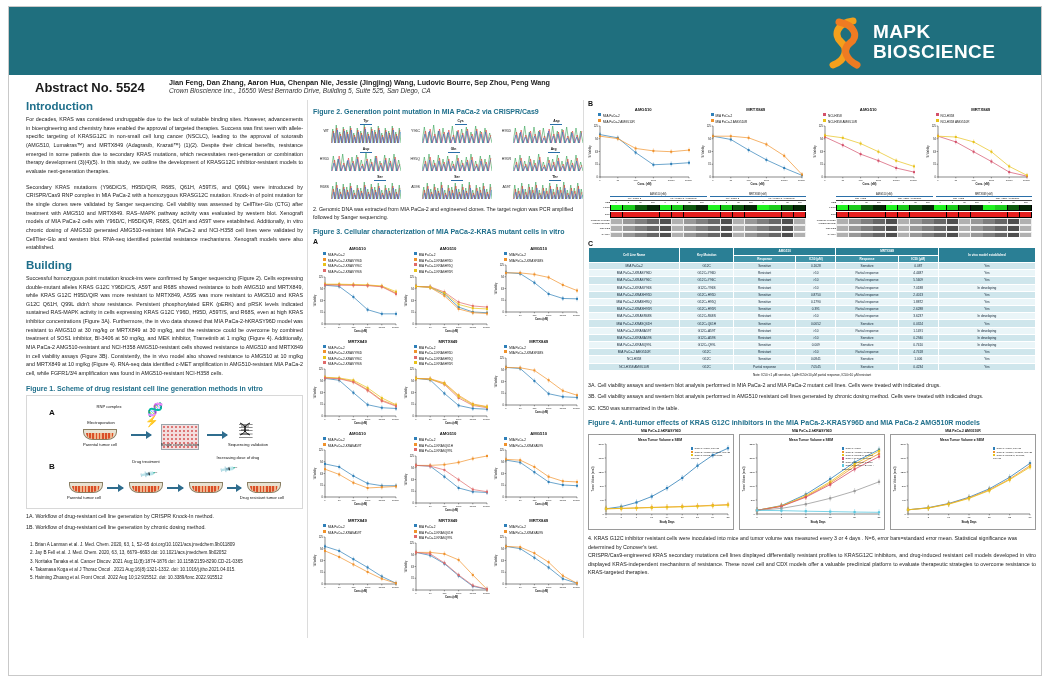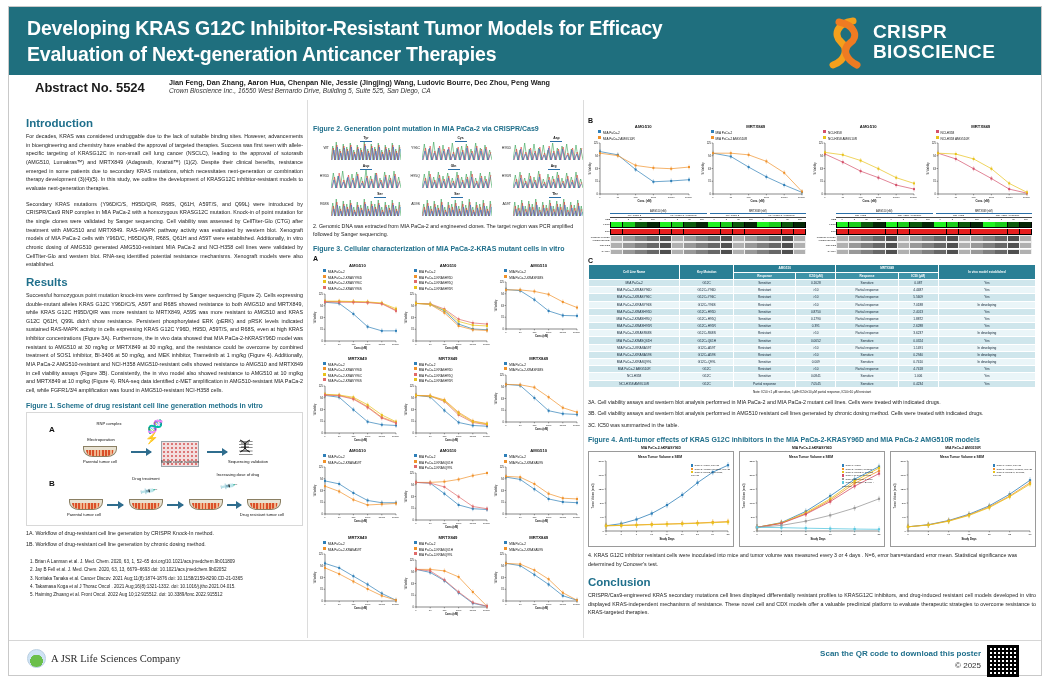--- a/index.html
+++ b/index.html
@@ -20,21 +20,21 @@
   .logo-mark{position:absolute;left:6px;top:4px;width:46px;height:52px;}
   .logo-txt{position:absolute;left:56px;top:9px;color:#fff;font-weight:bold;
             font-size:19px;line-height:1.05;letter-spacing:0.4px;}
   .logo-txt .l2{display:block;}
   
   .abs{position:absolute;left:9px;top:76px;width:1032px;height:26px;background:#fff;}
   .abs-no{position:absolute;left:26px;top:4px;font-size:13px;font-weight:bold;color:#1a1a1a;}
   .authors{position:absolute;left:160px;top:2px;font-size:7.2px;font-weight:bold;color:#222;}
   .affil{position:absolute;left:160px;top:11px;font-size:6.6px;font-style:italic;color:#333;}
   
-  .col{position:absolute;top:117px;}
+  .col{position:absolute;top:100px;}
   .col1{left:26px;width:277px;}
   .col2{left:313px;width:270px;}
   .col3{left:588px;width:448px;}
   .h2{color:#1f6f8b;font-size:11.5px;font-weight:bold;margin:0 0 3px 0;}
   .body{font-size:5.35px;line-height:1.62;text-align:justify;color:#1a1a1a;}
   .figcap{color:#1f6f8b;font-size:7px;font-weight:bold;margin:6px 0 3px 0;}
   .notecap{font-size:5.3px;line-height:1.6;color:#1a1a1a;margin:3px 0 0 0;}
   .sec{margin-bottom:7px;}
   .refs{font-size:4.6px;line-height:1.62;color:#1a1a1a;}
   .refs li{margin-bottom:1px;}
@@ -101,56 +101,55 @@
   .divider-v{position:absolute;top:100px;bottom:46px;width:1px;background:#dcdcdc;}
 </style>
 </head>
 <body>
 
 <div id="poster">
   <div class="frame"></div>
 
   <div class="hdr">
     <div class="hdr-inner">
-      <div class="title">Developing KRAS G12C Inhibitor-Resistant Tumor Models for Efficacy Evaluation of Next-generation Anticancer Therapies</div>
       <div class="logo">
         <svg class="logo-mark" viewBox="0 0 46 52">
           <path d="M30 4 C14 6, 10 18, 18 25 C26 32, 22 44, 10 48" stroke="#f4a01c" stroke-width="7" fill="none" stroke-linecap="round"></path>
           <path d="M16 5 C32 8, 36 20, 27 26 C18 33, 24 43, 34 48" stroke="#ef7b22" stroke-width="7" fill="none" stroke-linecap="round"></path>
         </svg>
         <div class="logo-txt">
-          <span>CRISPR</span>
+          <span>MAPK</span>
           <span class="l2">BIOSCIENCE</span>
         </div>
       </div>
     </div>
   </div>
 
   <div class="abs">
     <div class="abs-no">Abstract No. 5524</div>
-    <div class="authors">Jian Feng, Dan Zhang, Aaron Hua, Chenpan Nie, Jessie (Jingjing) Wang, Ludovic Bourre, Dec Zhou, Peng Wang</div>
+    <div class="authors">Jian Feng, Dan Zhang, Aaron Hua, Chenpan Nie, Jessie (Jingjing) Wang, Ludovic Bourre, Sep Zhou, Peng Wang</div>
     <div class="affil">Crown Bioscience Inc., 16550 West Bernardo Drive, Building 5, Suite 525, San Diego, CA</div>
   </div>
 
   <div class="divider-v" style="left:307px"></div>
   <div class="divider-v" style="left:583px"></div>
 
   <div class="col col1">
 
     <div class="sec">
       <div class="h2">Introduction</div>
       <div class="body">For decades, KRAS was considered undruggable due to the lack of suitable binding sites. However, advancements in bioengineering and chemistry have enabled the approval of targeted therapies. Success was first seen with allele-specific targeting of KRASG12C in non-small cell lung cancer (NSCLC), leading to the approval of sotorasib (AMG510, Lumakras™) and MRTX849 (Adagrasib, Krazati™) (1)(2). Despite their clinical benefits, resistance emerged in some patients due to secondary KRAS mutations, which necessitates next-generation or combination therapy development (3)(4)(5). In this study, we outline the development of KRASG12C inhibitor-resistant models to evaluate next-generation therapies.</div>
     </div>
 
     <div class="sec">
       <div class="body">Secondary KRAS mutations (Y96D/C/S, H95D/Q/R, R68S, Q61H, A59T/S, and Q99L) were introduced by CRISPR/Cas9 RNP complex in MIA PaCa-2 with a homozygous KRASG12C mutation. Knock-in of point mutation for the single clones were validated by Sanger sequencing. Cell viability was assessed by CellTiter-Glo (CTG) after treatment with AMG510 and MRTX849. RAS–MAPK pathway activity was evaluated by western blot. Xenograft models of MIA PaCa-2 cells with Y96D/C, H95D/Q/R, R68S, Q61H and A59T were established. Additionally, in vitro chronic dosing of AMG510 generated AMG510-resistant MIA PaCa-2 and NCI-H358 cell lines were validated by CellTiter-Glo and western blot. RNA-seq identified potential resistance mechanisms. Xenograft models were also established.</div>
     </div>
 
     <div class="sec">
-      <div class="h2">Results</div>
+      <div class="h2">Building</div>
       <div class="body">Successful homozygous point mutation knock-ins were confirmed by Sanger sequencing (Figure 2). Cells expressing double-mutant alleles KRAS G12C Y96D/C/S, A59T and R68S showed resistance to both AMG510 and MRTX849, while KRAS G12C H95D/Q/R was more resistant to MRTX849, A59S was more resistant to AMG510 and KRAS G12C Q61H, Q99L didn't show resistance. Persistent phosphorylated ERK (pERK) and pRSK levels indicated sustained RAS-MAPK activity in cells expressing KRAS G12C Y96D, H95D, A59T/S, and R68S, even at high KRAS inhibitor concentrations (Figure 3A). Furthermore, the in vivo data showed that MIA PaCa-2-hKRASY96D model was resistant to AMG510 at 30 mg/kg or MRTX849 at 30 mg/kg, and the resistance could be overcome by combined treatment of SOS1 inhibitor, BI-3406 at 50 mg/kg, and MEK inhibitor, Trametinib at 1 mg/kg (Figure 4). Additionally, MIA PaCa-2 AMG510-resistant and NCI-H358 AMG510-resistant cells showed resistance to AMG510 and MRTX849 in cell viability assays (Figure 3B). Consistently, the in vivo model also showed resistance to AMG510 at 10 mg/kg and MRTX849 at 10 mg/kg (Figure 4). RNA-seq data identified c-MET amplification in AMG510-resistant MIA PaCa-2 cell, while FGFR1/3/4 amplification was found in AMG510-resistant NCI-H358 cells.</div>
     </div>
 
     <div class="figcap">Figure 1. Scheme of drug resistant cell line generation methods in vitro</div>
 
     <div class="fig1">
       <div class="f1lab" style="left:22px;top:12px">A</div>
       <div class="rnp" style="left:120px;top:6px">🧬</div>
       <div class="microtext" style="left:52px;top:8px;width:60px">RNP complex</div>
       <div class="microtext" style="left:44px;top:24px;width:60px">Electroporation</div>
@@ -2254,30 +2253,16 @@
               </svg><div style="position:absolute;right:2px;top:12px;font-size:2.1px;line-height:1.45;color:#111;width:40px">
                 <div><span style="display:inline-block;width:2.4px;height:2.4px;background:#2e7fb8;margin-right:1.2px"></span>Group 1: Vehicle, Q.D.×28</div>
                 <div><span style="display:inline-block;width:2.4px;height:2.4px;background:#f0922b;margin-right:1.2px"></span>Group 2: AMG510, 10 mg/kg, Q.D.×28</div>
                 <div><span style="display:inline-block;width:2.4px;height:2.4px;background:#e8c21a;margin-right:1.2px"></span>Group 3: MRTX849, 10 mg/kg, Q.D.×28</div>
               </div></div>
     </div>
         </div>
       </div>
     <div class="notecap" style="margin-top:4px">4. KRAS G12C inhibitor resistant cells were inoculated into mice and tumor volume was measured every 3 or 4 days . N=6, error bars=standard error mean. Statistical significance was determined by Conover's test.</div>
 
-    <div class="h2" style="margin-top:8px">Conclusion</div>
     <div class="body">CRISPR/Cas9-engineered KRAS secondary mutations cell lines displayed differentially resistant profiles to KRASG12C inhibitors, and drug-induced resistant cell models developed in vitro displayed KRAS-independent mechanisms of resistance. These novel cell and CDX models offer a valuable preclinical platform to evaluate therapeutic strategies to overcome resistance to KRAS-targeted therapies.</div>
   </div>
 
-  <div class="footer">
-    <div class="jsr">
-      <div class="jsr-mark"></div>
-      <div class="jsr-txt">A JSR Life Sciences Company</div>
-    </div>
-    <div class="qr-area">
-      <div class="qr-txt">
-        <div>Scan the QR code to download this poster</div>
-        <div class="cp">© 2025</div>
-      </div>
-      <div class="qr"></div>
-    </div>
-  </div>
 </div>
 
 </body></html>

